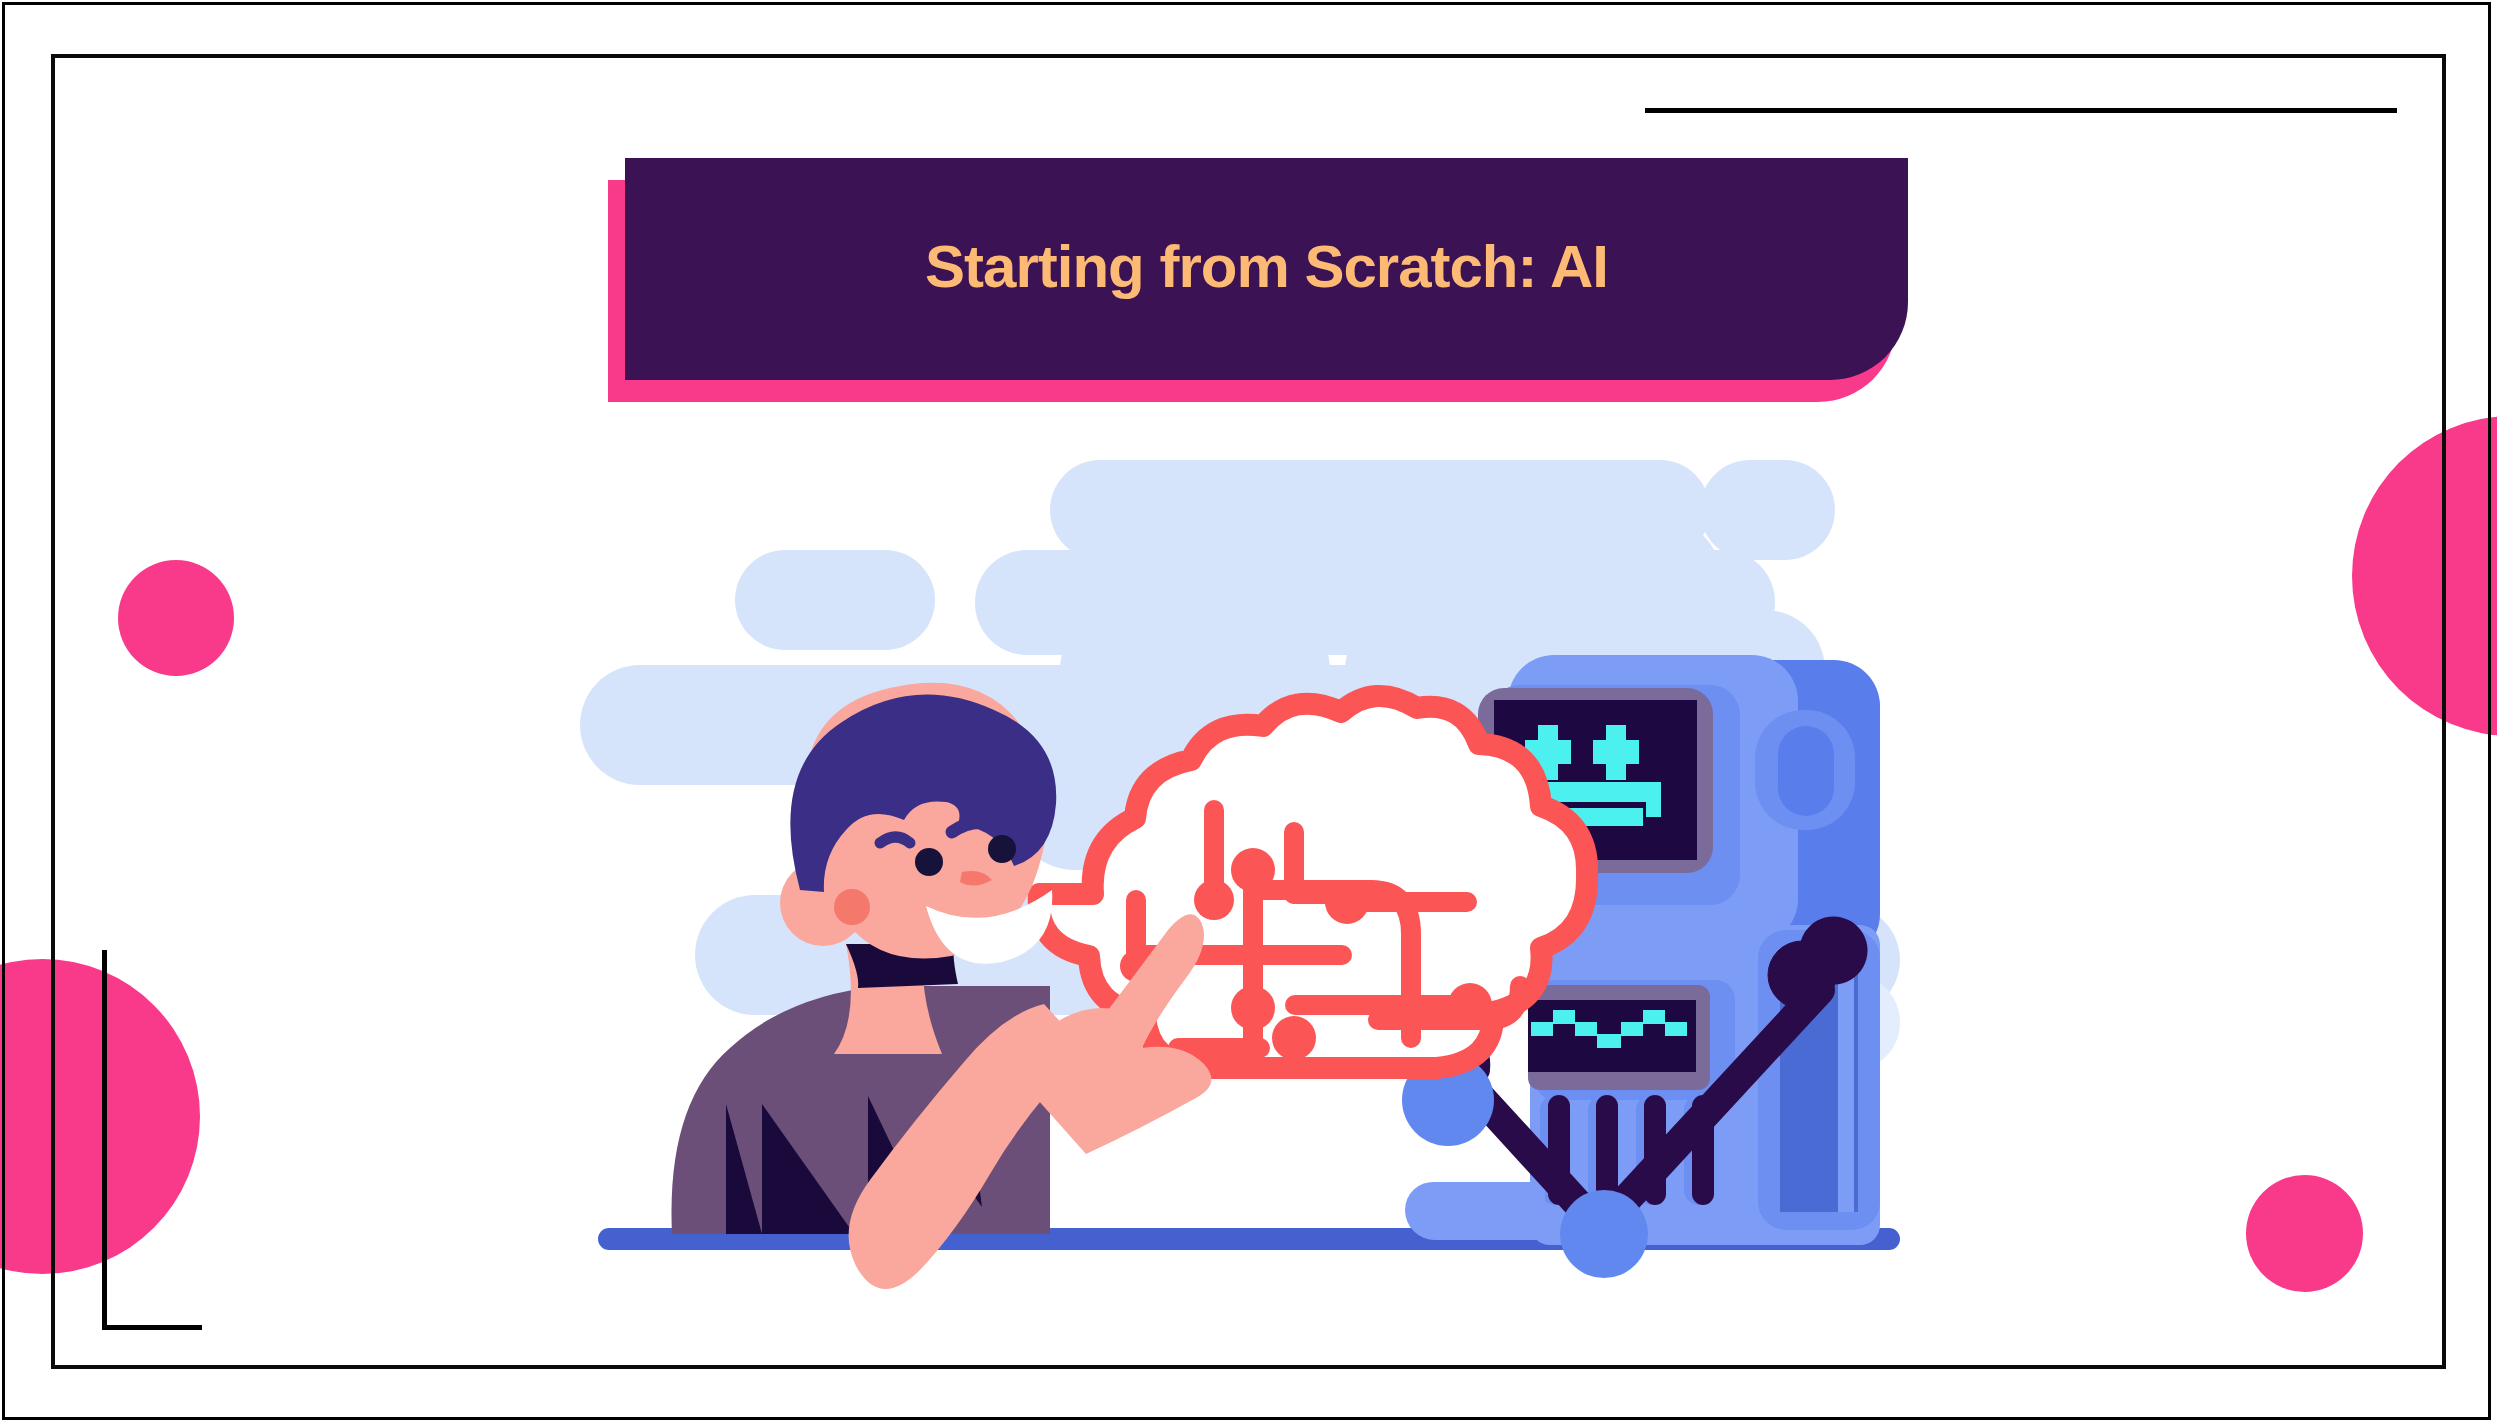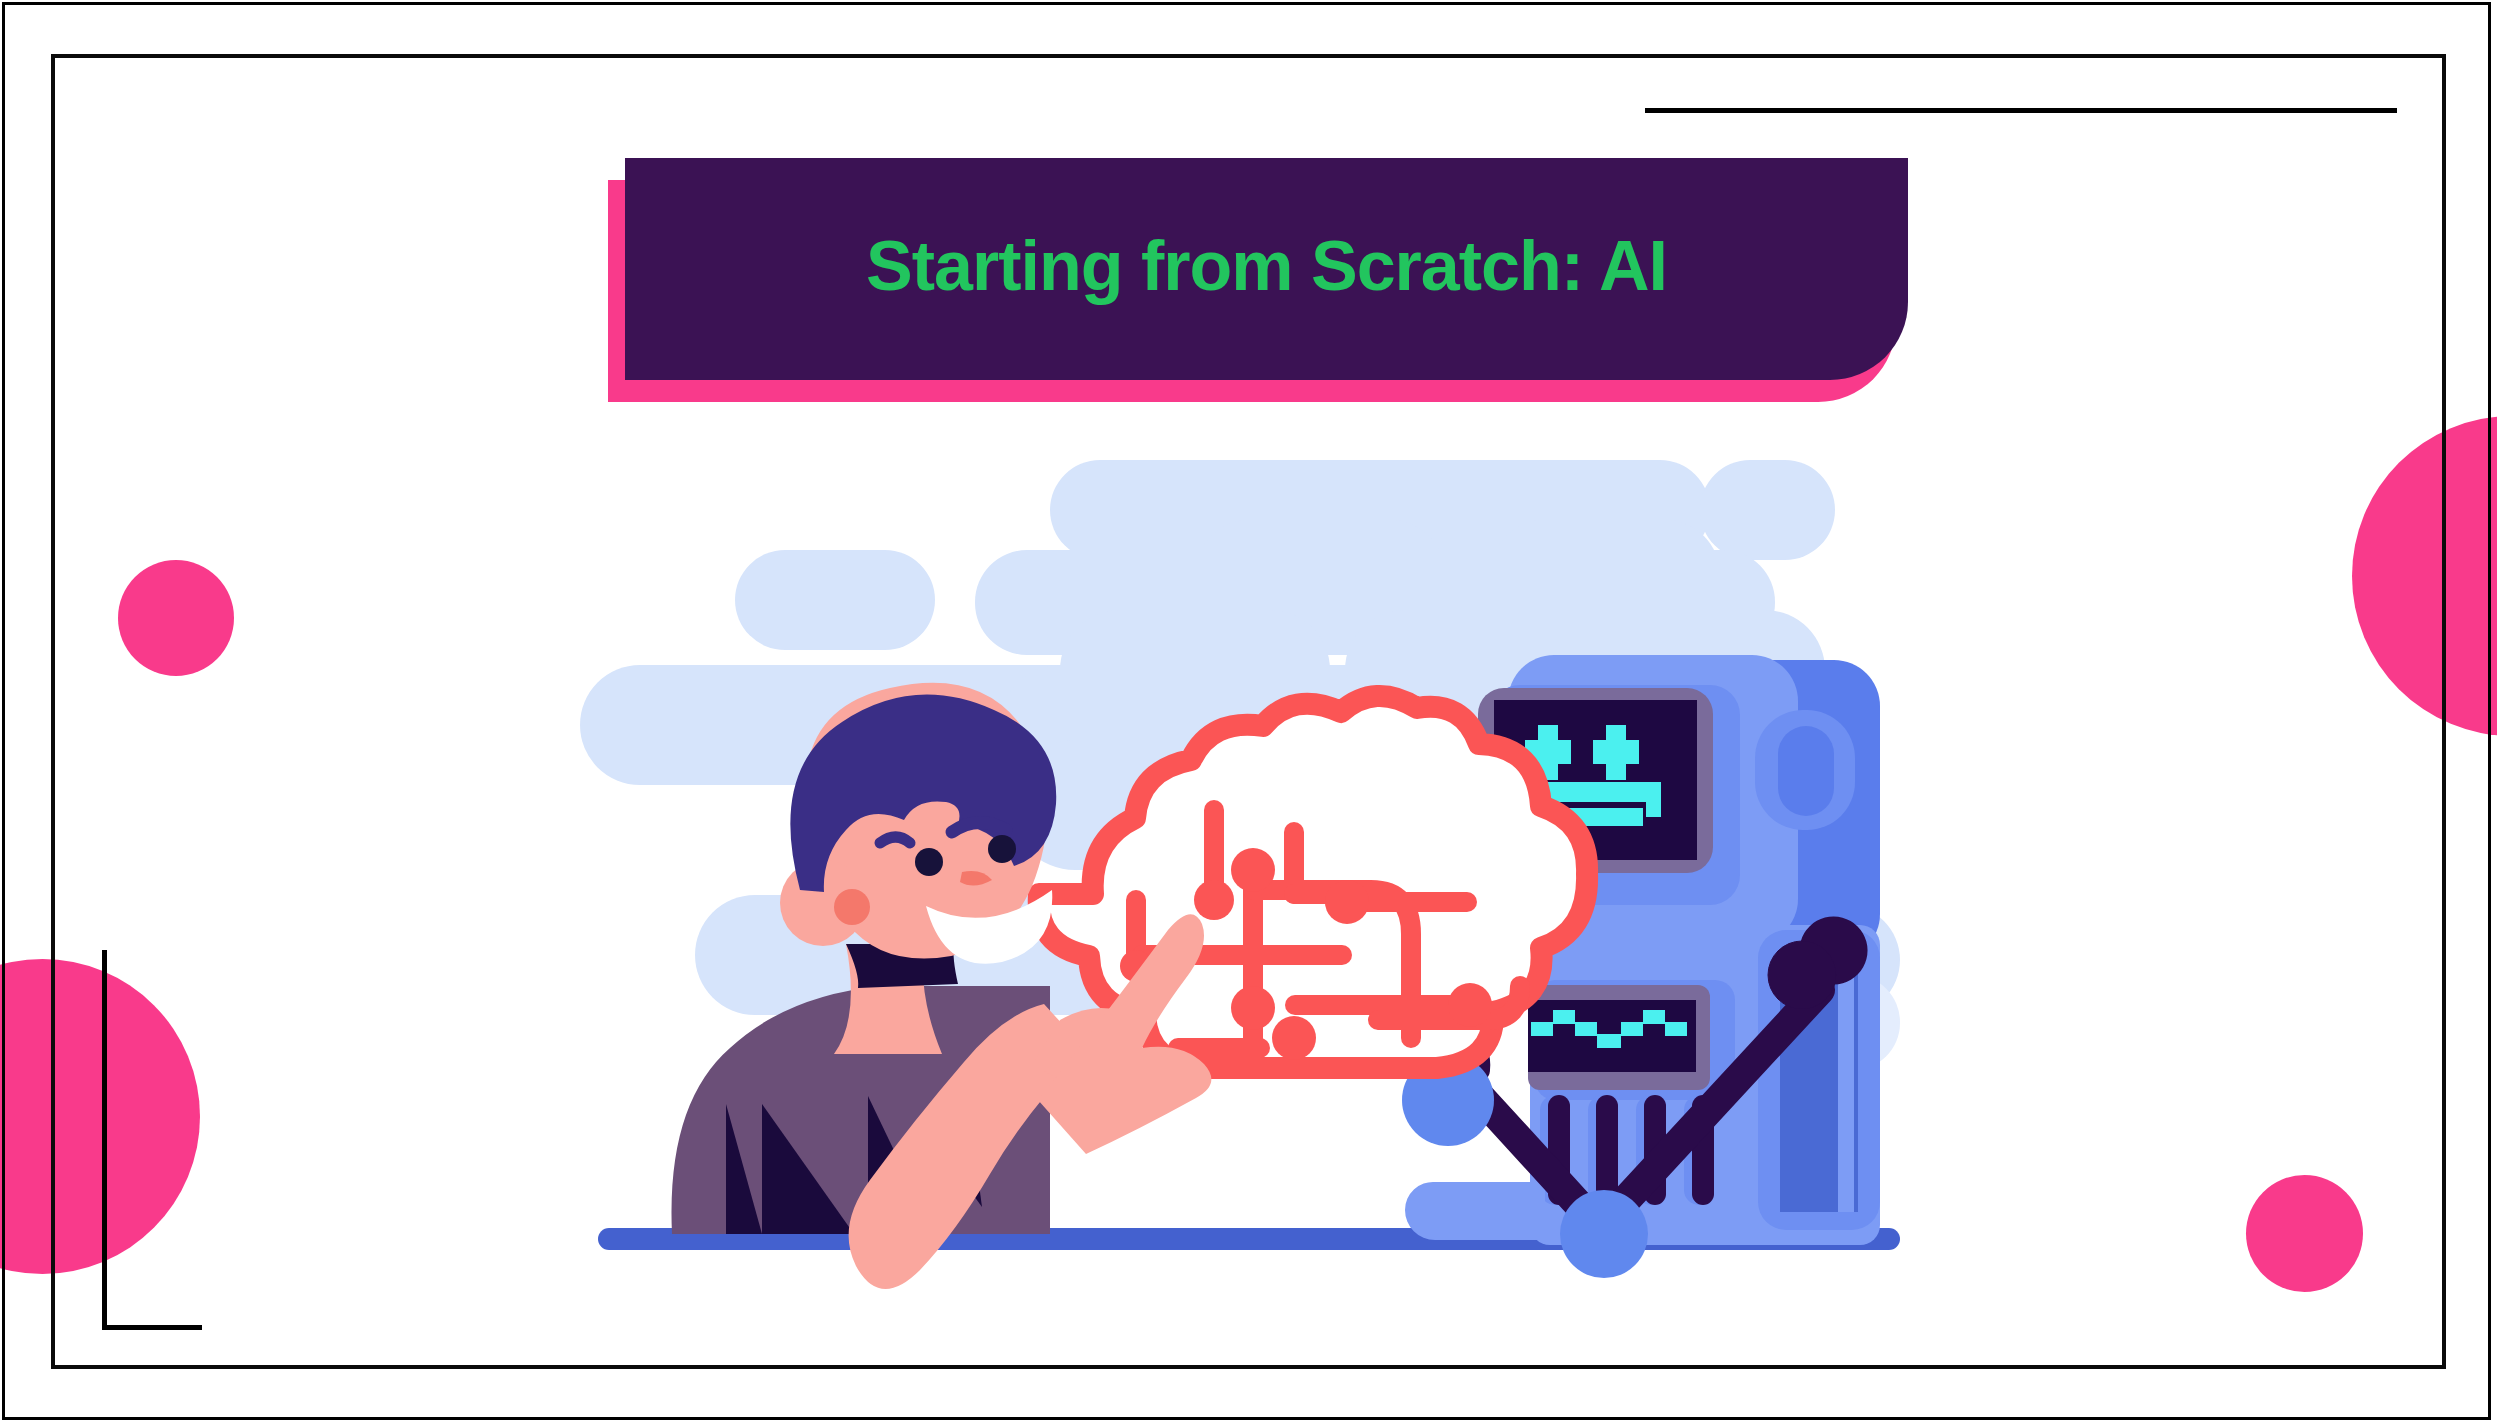--- a/index.html
+++ b/index.html
@@ -71,23 +71,23 @@
     position: absolute;
     left: 17px; top: 0px;
     width: 1283px; height: 222px;
     background: #3B1254;
     border-bottom-right-radius: 78px;
     display: flex;
     align-items: center;
     justify-content: center;
   }
   .banner-title {
-    color: #22c55e;
+    color: #fdba74;
     font-family: "Liberation Sans", sans-serif;
-    font-size: 70px;
+    font-size: 60px;
     font-weight: bold;
     letter-spacing: -1px;
     white-space: nowrap;
     margin-top: -6px;
   }
 
   
   .illustration {
     position: absolute;
     left: 0; top: 0;

